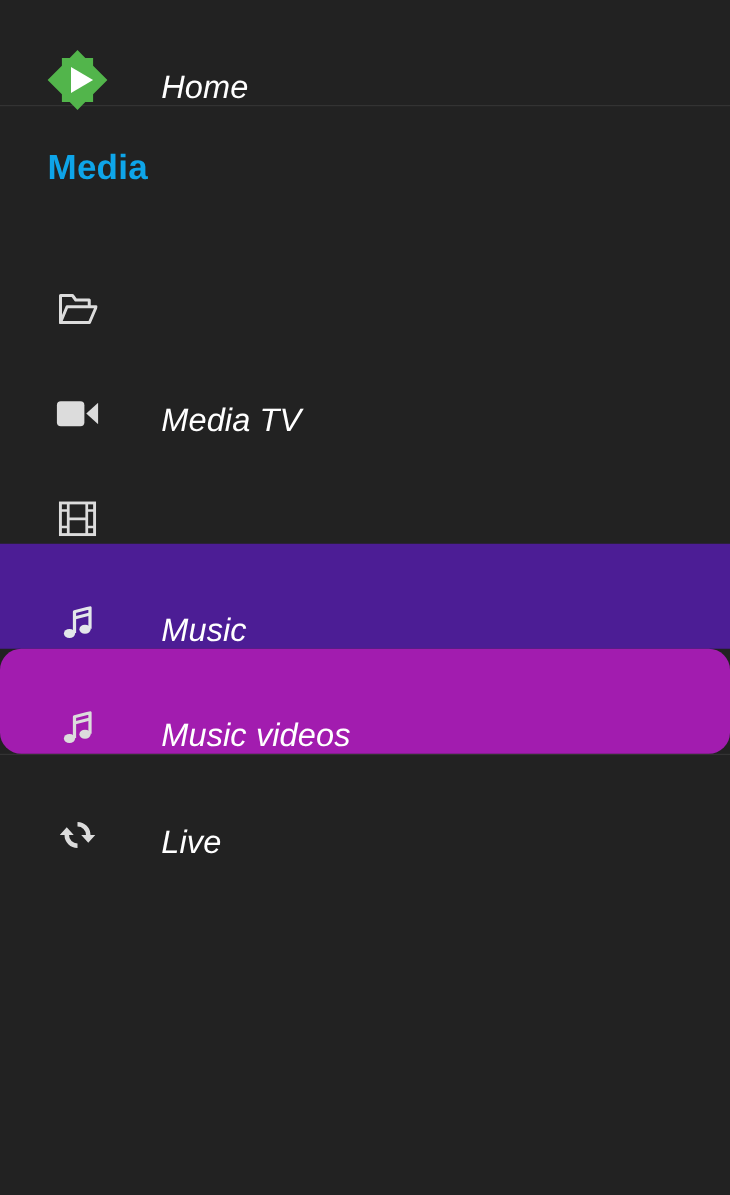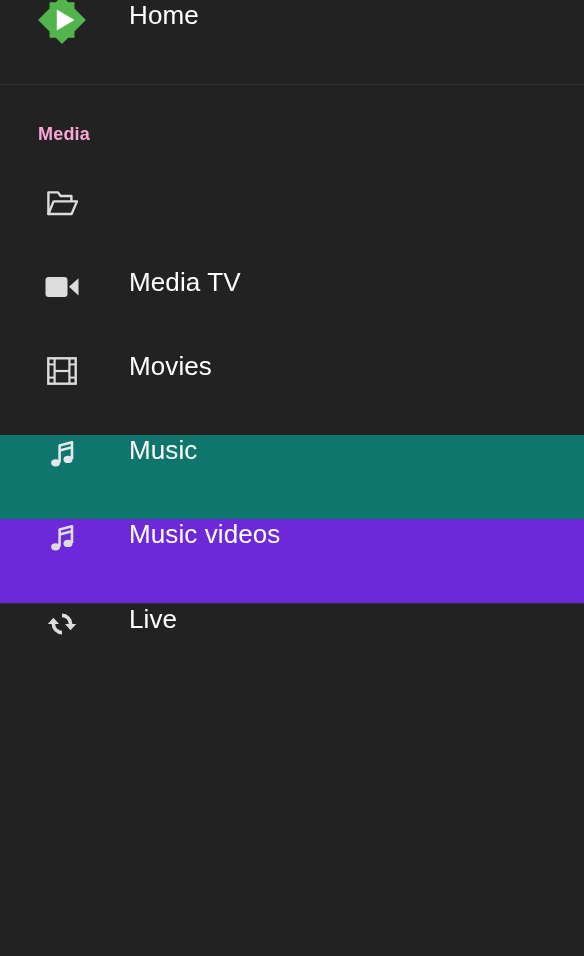--- a/index.html
+++ b/index.html
@@ -19,32 +19,34 @@
     height: 956px;
     background: #222222;
     display: flex;
     flex-direction: column;
     position: relative;
   }
   .nav-row {
     height: 84px;
     flex: 0 0 84px;
     display: flex;
-    align-items: flex-start;
+    align-items: flex-end;
     box-sizing: border-box;
     padding: 0 0 0 34px;
     background: transparent;
     cursor: pointer;
     position: relative;
+    font-style: italic;
   }
   .nav-row.selected {
-    background: #0f766e;
+    background: #4c1d95;
   }
   .nav-row.hovered {
-    background: #6d28d9;
+    background: #a21caf;
+    border-radius: 17px;
   }
   .nav-icon {
     width: 56px;
     min-width: 56px;
     height: 40px;
     display: flex;
     align-items: center;
     justify-content: center;
     color: #dcdcdc;
   }
@@ -71,23 +73,23 @@
   }
   .section-header {
     height: 98px;
     flex: 0 0 98px;
     display: flex;
     align-items: center;
     padding-left: 38px;
     box-sizing: border-box;
   }
   .section-header .section-title {
-    font-size: 18px;
+    font-size: 28px;
     font-weight: 700;
-    color: #f9a8d4;
+    color: #0ea5e9;
     letter-spacing: 0.2px;
   }
   .emby-logo {
     width: 52px;
     height: 52px;
     display: block;
   }
 </style>
 </head>
 <body>
@@ -136,21 +138,20 @@
         <rect x="1.3" y="1.3" width="27.4" height="25.4" fill="none" stroke="#dcdcdc" stroke-width="2.4"></rect>
         <line x1="7.6" y1="1.3" x2="7.6" y2="26.7" stroke="#dcdcdc" stroke-width="2.2"></line>
         <line x1="22.4" y1="1.3" x2="22.4" y2="26.7" stroke="#dcdcdc" stroke-width="2.2"></line>
         <line x1="7.6" y1="14" x2="22.4" y2="14" stroke="#dcdcdc" stroke-width="2.2"></line>
         <line x1="1.3" y1="7.4" x2="7.6" y2="7.4" stroke="#dcdcdc" stroke-width="2"></line>
         <line x1="1.3" y1="20.6" x2="7.6" y2="20.6" stroke="#dcdcdc" stroke-width="2"></line>
         <line x1="22.4" y1="7.4" x2="28.7" y2="7.4" stroke="#dcdcdc" stroke-width="2"></line>
         <line x1="22.4" y1="20.6" x2="28.7" y2="20.6" stroke="#dcdcdc" stroke-width="2"></line>
       </svg>
     </span>
-    <span class="nav-label">Movies</span>
   </div>
 
   <div class="nav-row selected">
     <span class="nav-icon">
       <svg width="26" height="28" viewBox="0 0 26 28" aria-hidden="true">
         <path d="M10.6 21.4 L10.6 4.4 L23 1.2 L23 18" fill="none" stroke="#e3e7ea" stroke-width="2.6" stroke-linejoin="round"></path>
         <path d="M10.6 9.4 L23 6.2" fill="none" stroke="#e3e7ea" stroke-width="2.6"></path>
         <ellipse cx="6.6" cy="21.8" rx="4.5" ry="3.6" fill="#e3e7ea"></ellipse>
         <ellipse cx="19" cy="18.4" rx="4.5" ry="3.6" fill="#e3e7ea"></ellipse>
       </svg>

